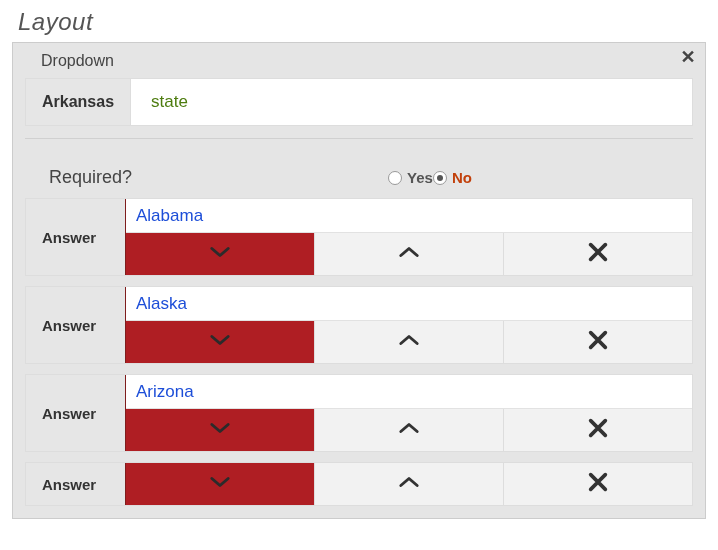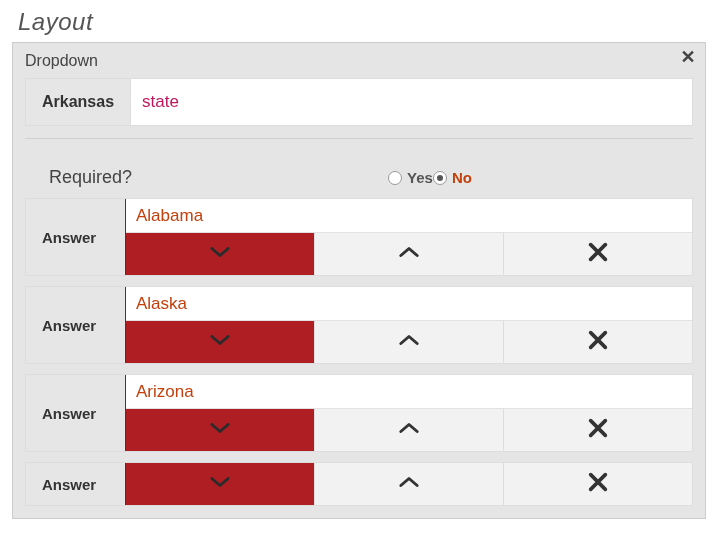--- a/index.html
+++ b/index.html
@@ -20,21 +20,21 @@
     font-style: italic;
   }
   .panel {
     margin: 0 12px;
     border: 1px solid #ccc;
     background: #e5e5e5;
     position: relative;
   }
   .panel-header {
     position: relative;
-    padding: 9px 12px 8px;
+    padding: 9px 28px 8px;
   }
   .panel-title {
     font-size: 16px;
     color: #444;
     font-weight: 400;
   }
   .close-btn {
     position: absolute;
     top: 5px;
     right: 7px;
@@ -63,23 +63,23 @@
     font-size: 16px;
     color: #333;
     font-weight: 700;
     display: flex;
     align-items: center;
     flex: 0 0 auto;
   }
   .question-input {
     flex: 1;
     border: none;
-    padding: 0 11px;
+    padding: 0 20px;
     font-size: 17px;
-    color: #be185d;
+    color: #4d7c0f;
     outline: none;
     min-width: 0;
   }
   .divider {
     border: none;
     border-top: 1px solid #d0d0d0;
     margin: 12px 0 14px;
   }
   .required-row {
     display: flex;
@@ -147,21 +147,21 @@
     flex: 1;
     display: flex;
     flex-direction: column;
     min-width: 0;
   }
   .answer-input {
     border: none;
     border-bottom: 1px solid #e2e2e2;
     padding: 7px 10px 6px;
     font-size: 17px;
-    color: #c2410c;
+    color: #1d4ed8;
     outline: none;
     width: 100%;
   }
   .answer-actions {
     display: flex;
     height: 42px;
   }
   .action-btn {
     flex: 1;
     display: flex;

